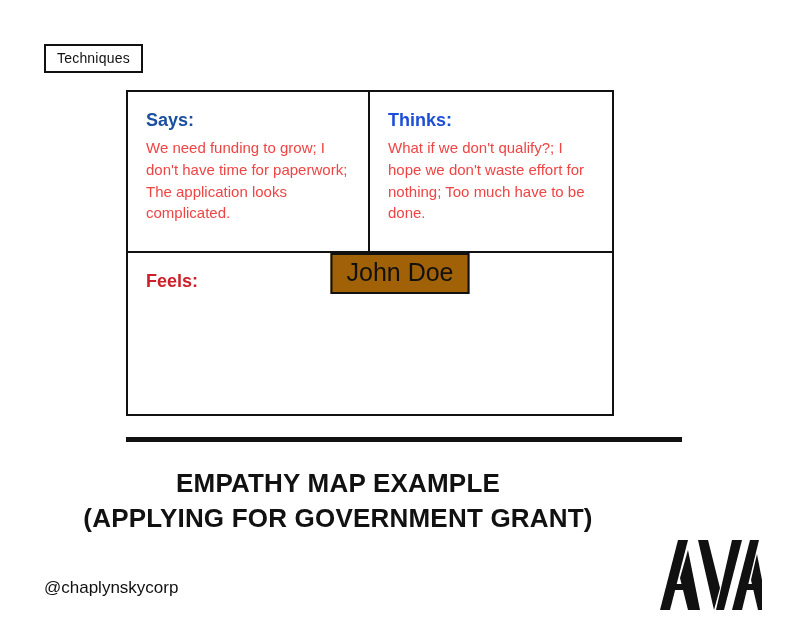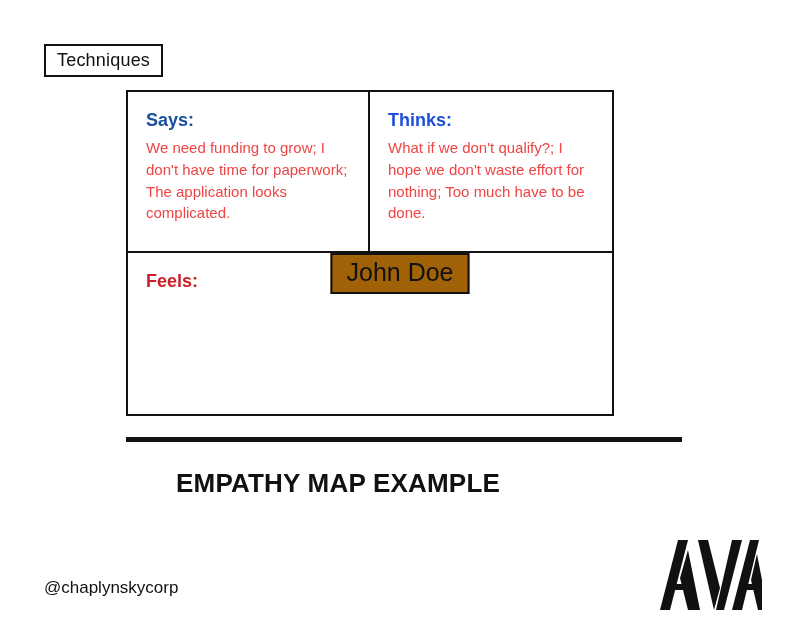--- a/index.html
+++ b/index.html
@@ -16,21 +16,21 @@
     position: relative;
   }
 
   
   .badge {
     position: absolute;
     left: 44px;
     top: 44px;
     border: 2px solid #111111;
     padding: 5px 11px 6px 11px;
-    font-size: 18px;
+    font-size: 14px;
     line-height: 1;
     background: #ffffff;
     letter-spacing: 0.2px;
   }
 
   
   .map {
     position: absolute;
     left: 126px;
     top: 90px;
@@ -151,20 +151,21 @@
   </div>
 
 </div>
 
 <div class="persona">John Doe</div>
 
 <div class="divider"></div>
 
 <div class="caption">
   <div>EMPATHY MAP EXAMPLE</div>
+  <div>(APPLYING FOR GOVERNMENT GRANT)</div>
 </div>
 
 <div class="handle">@chaplynskycorp</div>
 
 <div class="logo">
   <svg viewBox="0 0 104 70" width="104" height="70" aria-hidden="true">
     <g fill="#111111">
 
       <path d="M2 70 L20 0 L30 0 L12 70 Z"></path>
       <path d="M30 70 L22 38 L30 10 L42 70 Z"></path>

